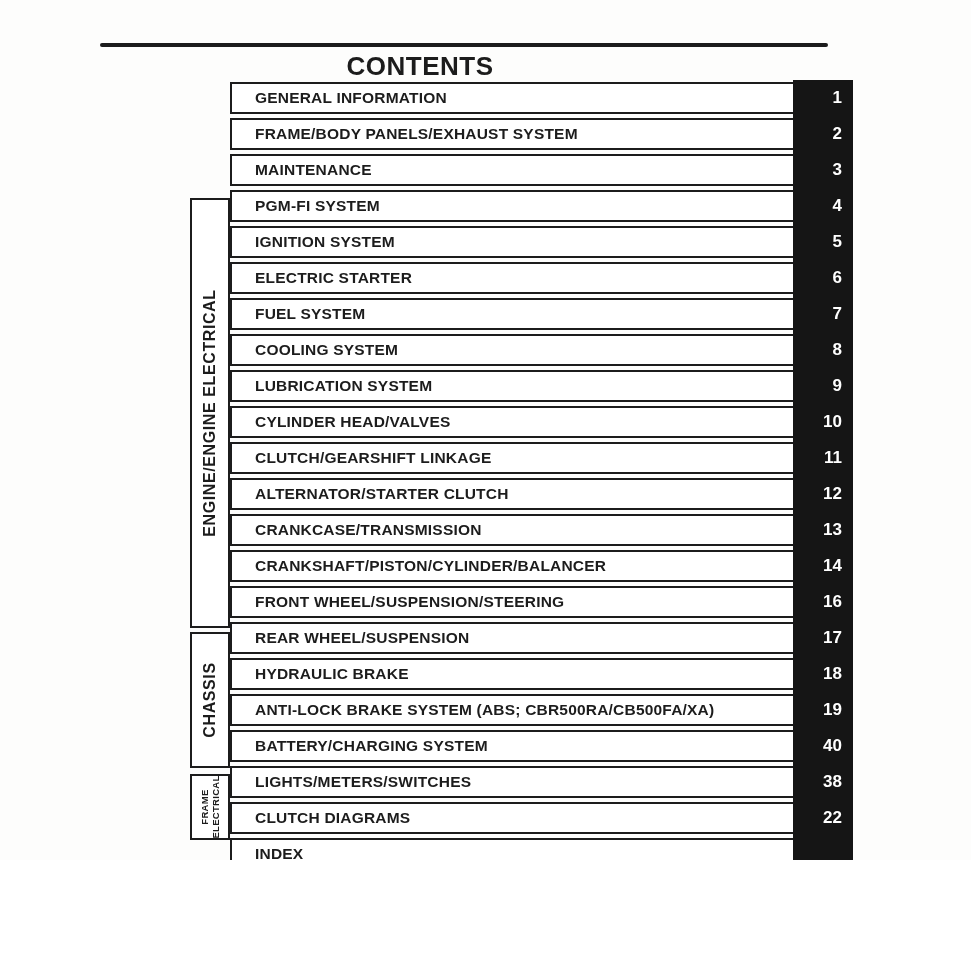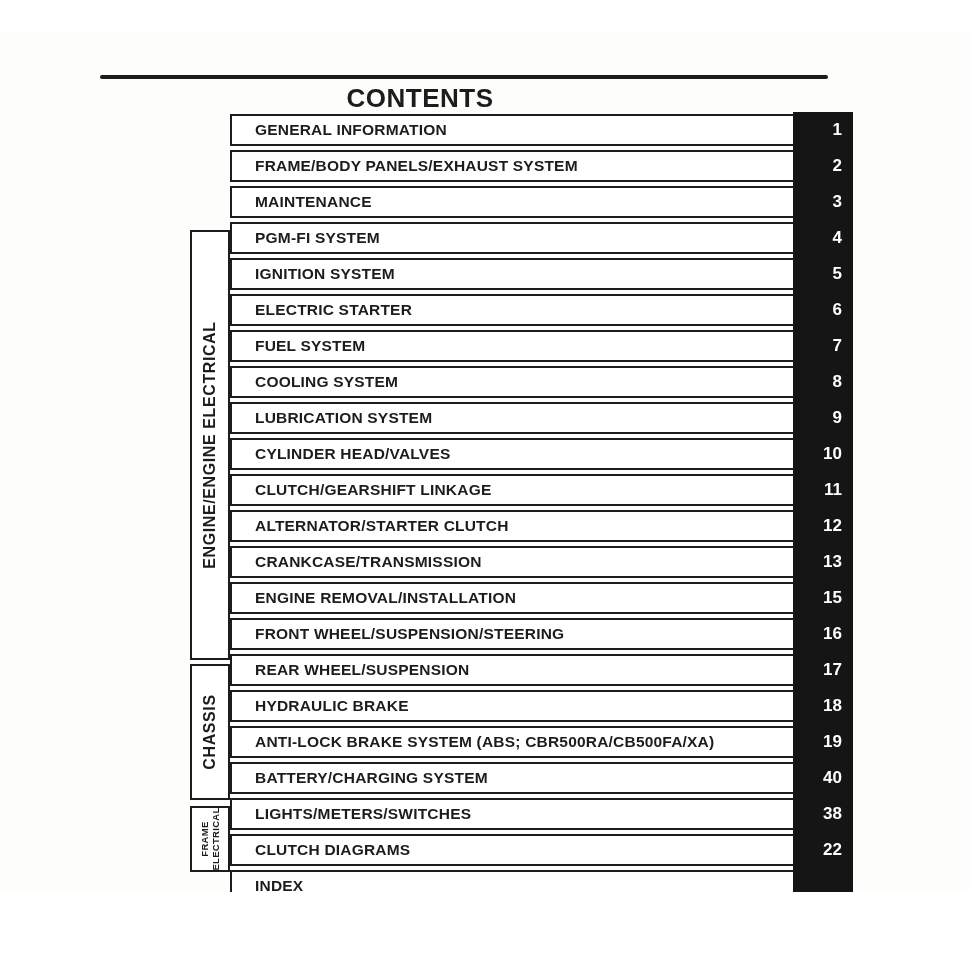--- a/index.html
+++ b/index.html
@@ -9,21 +9,20 @@
     --page-bg:#fdfdfc;
   }
   html,body{margin:0;padding:0;background:#fff;}
   .page{
     position:relative;
     width:971px;height:860px;
     background:var(--page-bg);
     overflow:hidden;
     font-family:"Liberation Sans", sans-serif;
     color:var(--ink);
-    margin-top:32px;
   }
   .top-rule{
     position:absolute;left:100px;top:43px;width:728px;height:4px;
     background:var(--ink);border-radius:2px;
   }
   .heading{
     position:absolute;left:300px;top:51px;width:240px;
     text-align:center;font-size:26px;font-weight:bold;letter-spacing:0.5px;
   }
   .toc{position:absolute;left:230px;top:82px;width:623px;}
@@ -163,23 +162,23 @@
       <div class="row-num">12</div>
     </div>
     <div class="toc-row">
       <div class="row-box">
           <span class="row-label">CRANKCASE/TRANSMISSION</span>
         </div>
       <div class="row-num">13</div>
     </div>
     <div class="toc-row">
       <div class="row-box">
-          <span class="row-label">ENGINE REMOVAL/INSTALLATION</span>
-        </div>
-      <div class="row-num">15</div>
+          <span class="row-label">CRANKSHAFT/PISTON/CYLINDER/BALANCER</span>
+        </div>
+      <div class="row-num">14</div>
     </div>
     <div class="toc-row">
       <div class="row-box">
           <span class="row-label">FRONT WHEEL/SUSPENSION/STEERING</span>
         </div>
       <div class="row-num">16</div>
     </div>
     <div class="toc-row">
       <div class="row-box">
           <span class="row-label">REAR WHEEL/SUSPENSION</span>

